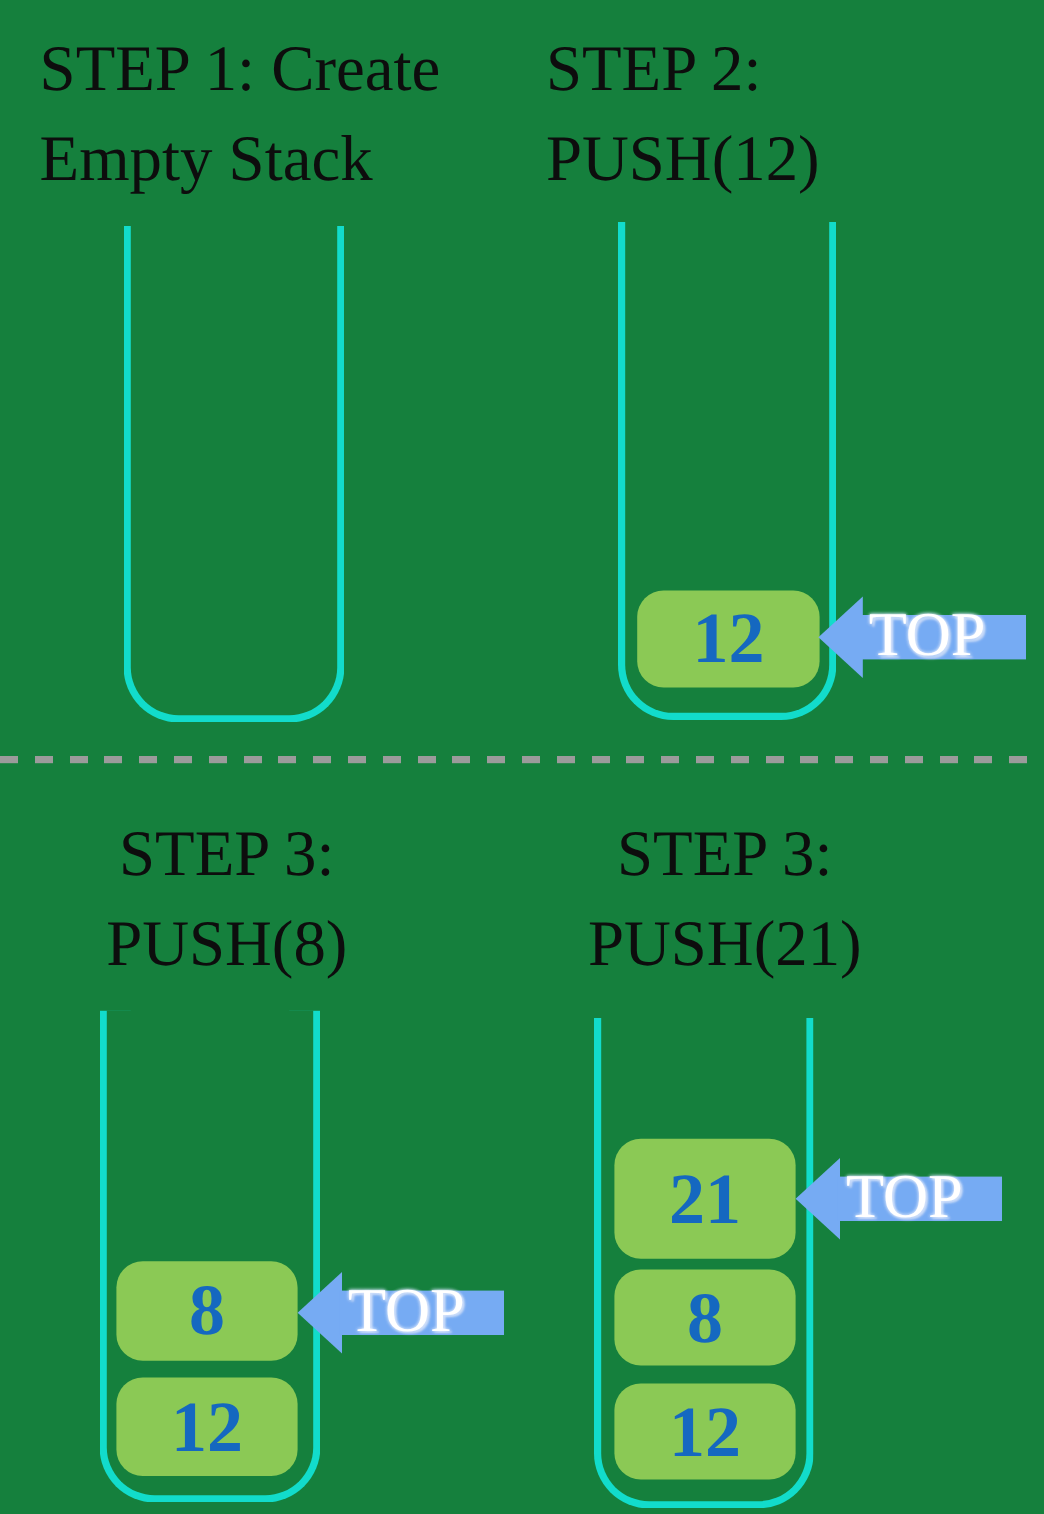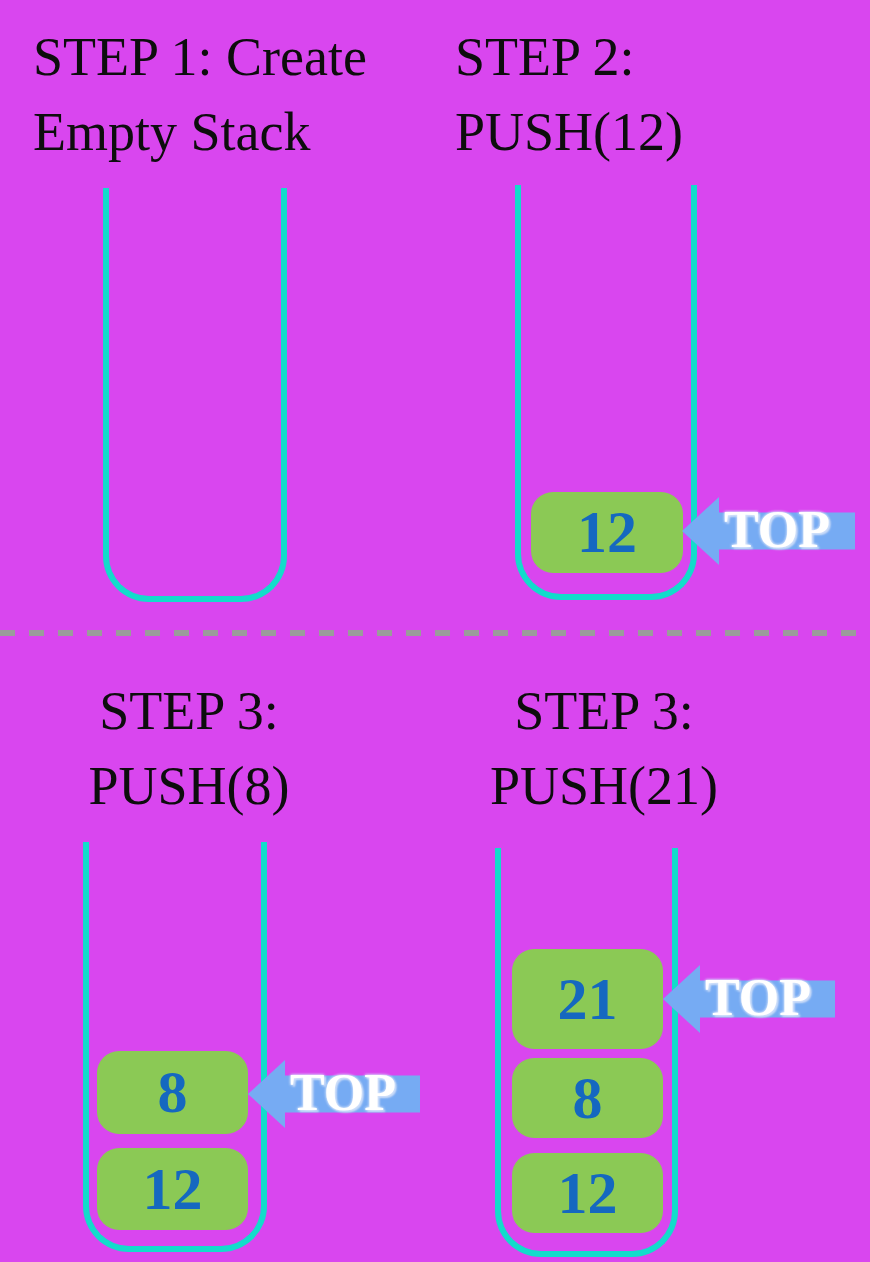--- a/index.html
+++ b/index.html
@@ -1,20 +1,20 @@
 <!DOCTYPE html>
 <html style="--cyan: #12dccb; --green: #8bc955; --digit_blue: #1568c0; --arrow_blue: #76abf3; --dash_gray: #9b9b9b; --title_color: #0d0d0d;"><head>
 <meta charset="utf-8">
 <style>
   html, body { margin: 0; padding: 0; background: #ffffff; }
   .canvas {
     position: relative;
     width: 870px;
     height: 1262px;
-    background: #d946ef;
+    background: #15803d;
     overflow: hidden;
     font-family: "Liberation Serif", "DejaVu Serif", serif;
   }
 
   
   .title {
     position: absolute;
     font-size: 54px;
     line-height: 75px;
     color: var(--title_color, #0d0d0d);
@@ -78,21 +78,21 @@
     position: absolute;
     left: 35px; right: 0; top: 50%;
     transform: translateY(-50%);
     height: 37px;
     background: var(--arrow_blue, #76abf3);
   }
   .arrow .top-label {
     position: absolute;
     left: 42px; top: 50%;
     transform: translateY(-52%);
-    font-weight: bold;
+    font-weight: normal;
     font-size: 52px;
     line-height: 1;
     color: #ffffff;
     text-shadow: 0 0 3px #d6e4fb, 0 0 3px #d6e4fb, 2px 2px 2px #c5d8f8;
     white-space: nowrap;
   }
 
   
   .divider {
     position: absolute;

